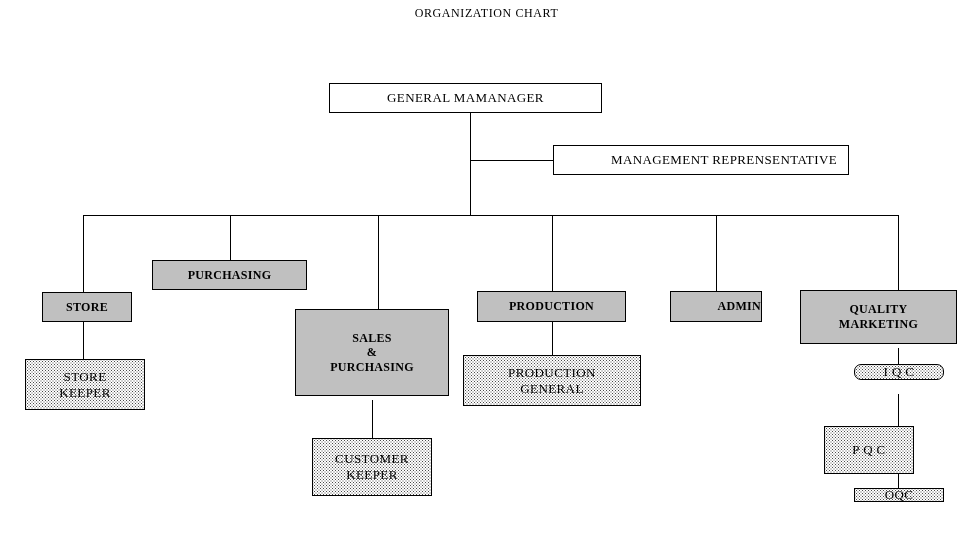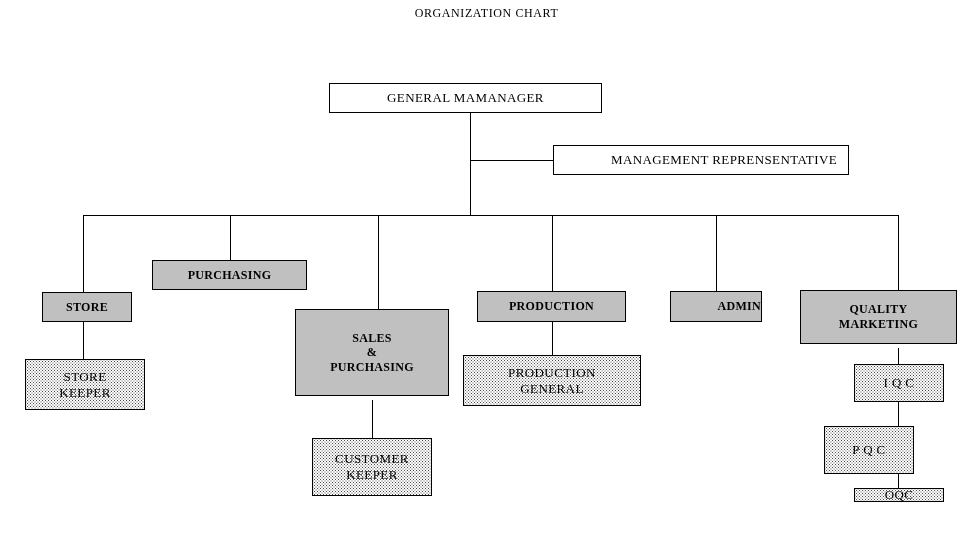--- a/index.html
+++ b/index.html
@@ -155,21 +155,21 @@
   <div class="node dotted" style="left:312px; top:438px; width:120px; height:58px;">
     <span class="line">CUSTOMER</span>
     <span class="line">KEEPER</span>
   </div>
 
   <div class="node dotted" style="left:463px; top:355px; width:178px; height:51px;">
     <span class="line">PRODUCTION</span>
     <span class="line">GENERAL</span>
   </div>
 
-  <div class="node dotted" style="left:854px; top:364px; width:90px; height:38px;">
+  <div class="node dotted" style="left:854px; top:364px; width:90px; height:16px;border-radius:7px;">
     <span class="line">I Q C</span>
   </div>
 
   <div class="node dotted" style="left:824px; top:426px; width:90px; height:48px;">
     <span class="line">P Q C</span>
   </div>
 
   <div class="node dotted" style="left:854px; top:488px; width:90px; height:14px;">
     <span class="line">OQC</span>
   </div>

